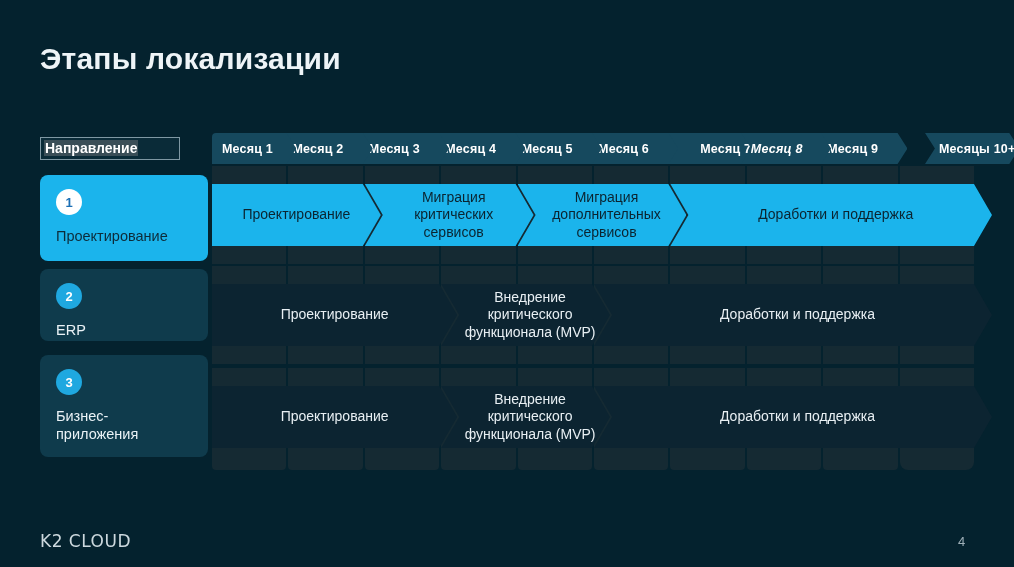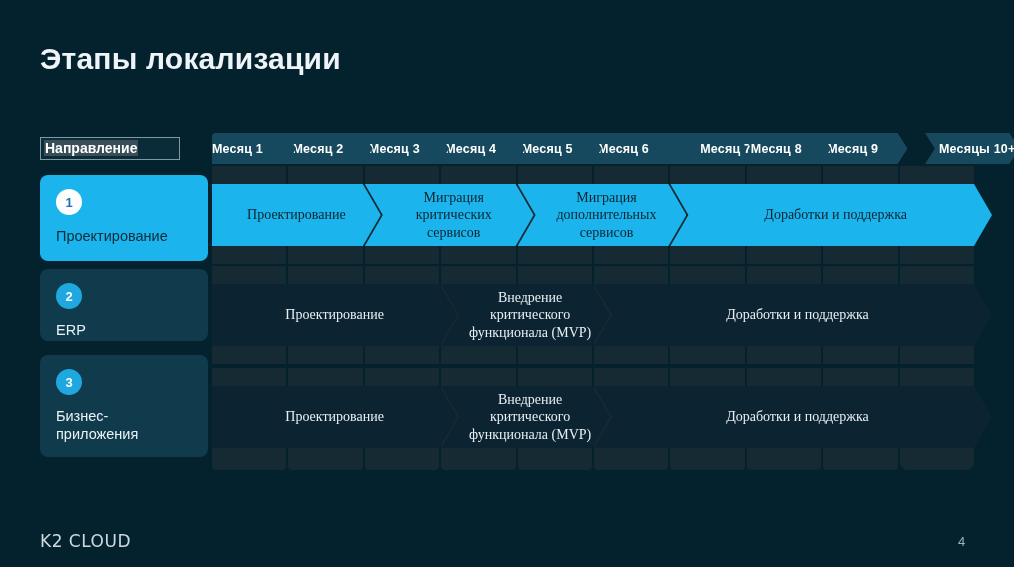--- a/index.html
+++ b/index.html
@@ -47,31 +47,31 @@
   }
 
   
   .mhead{
     position:absolute;top:0;height:31px;
     background:#16495e;
     display:flex;align-items:center;
     color:#ffffff;font-size:12.5px;font-weight:bold;
     letter-spacing:.2px;
   }
-  .mhead .lab{white-space:nowrap;}
+  .mhead .lab{padding-left:10px;white-space:nowrap;}
   .mhead.first{border-radius:4px 0 0 0;}
 
   
   .task{
     position:absolute;
     display:flex;align-items:center;justify-content:center;
     text-align:center;line-height:1.22;
     box-sizing:border-box;
   }
-  .task .txt{padding:0 14px;white-space:pre-line;font-family:Liberation Serif, serif;}
+  .task .txt{padding:0 14px;white-space:pre-line;}
   .task.cyan{background:#1bb4ec;color:#0b2430;font-size:14px;}
   .task.dark{background:#0c2431;color:#e8eff3;font-size:14px;}
 
   
   .sidecard{
     position:absolute;left:40px;width:168px;
     border-radius:8px;box-sizing:border-box;
     padding:14px 16px 0 16px;
   }
   .sidecard.active{background:#1bb4ec;}
@@ -173,21 +173,21 @@
       <div class="mhead" style="left: 295.7px; width: 94.2px; clip-path: polygon(0px 0px, 84.3px 0px, 94.2px 50%, 84.3px 100%, 0px 100%, 9.9px 50%); z-index: 6;">
         <span class="lab" style="padding-left: 13.96px; text-align: right;">Месяц 5</span>
       </div>
       <div class="mhead" style="left: 372.1px; width: 94.2px; clip-path: polygon(0px 0px, 84.3px 0px, 94.2px 50%, 84.3px 100%, 0px 100%, 9.9px 50%); z-index: 5;">
         <span class="lab" style="padding-left: 13.96px;">Месяц 6</span>
       </div>
       <div class="mhead" style="left: 445px; width: 94.2px; clip-path: polygon(0px 0px, 84.3px 0px, 94.2px 50%, 84.3px 100%, 0px 100%, 9.9px 50%); z-index: 4; justify-content: flex-end;">
         <span class="lab" style="padding-left: 13.96px;">Месяц 7</span>
       </div>
       <div class="mhead" style="left: 524.9px; width: 94.2px; clip-path: polygon(0px 0px, 84.3px 0px, 94.2px 50%, 84.3px 100%, 0px 100%, 9.9px 50%); z-index: 3;">
-        <span class="lab" style="padding-left: 13.96px;">Месяц 8</span>
+        <span class="lab" style="padding-left: 13.96px; font-style: italic;">Месяц 8</span>
       </div>
       <div class="mhead" style="left: 601.3px; width: 94.2px; clip-path: polygon(0px 0px, 84.3px 0px, 94.2px 50%, 84.3px 100%, 0px 100%, 9.9px 50%); z-index: 2;">
         <span class="lab" style="padding-left: 13.96px;">Месяц 9</span>
       </div>
       <div class="mhead" style="left: 713px; width: 94.2px; clip-path: polygon(0px 0px, 84.3px 0px, 94.2px 50%, 84.3px 100%, 0px 100%, 9.9px 50%); z-index: 1;">
         <span class="lab" style="padding-left: 13.96px;">Месяцы 10+</span>
       </div>
       <div class="task cyan" style="left: 0px; width: 168.8px; top: 51px; height: 62px; clip-path: polygon(0px 0px, 150.8px 0px, 168.8px 50%, 150.8px 100%, 0px 100%); z-index: 50;">
         <span class="txt">Проектирование</span>
       </div>

